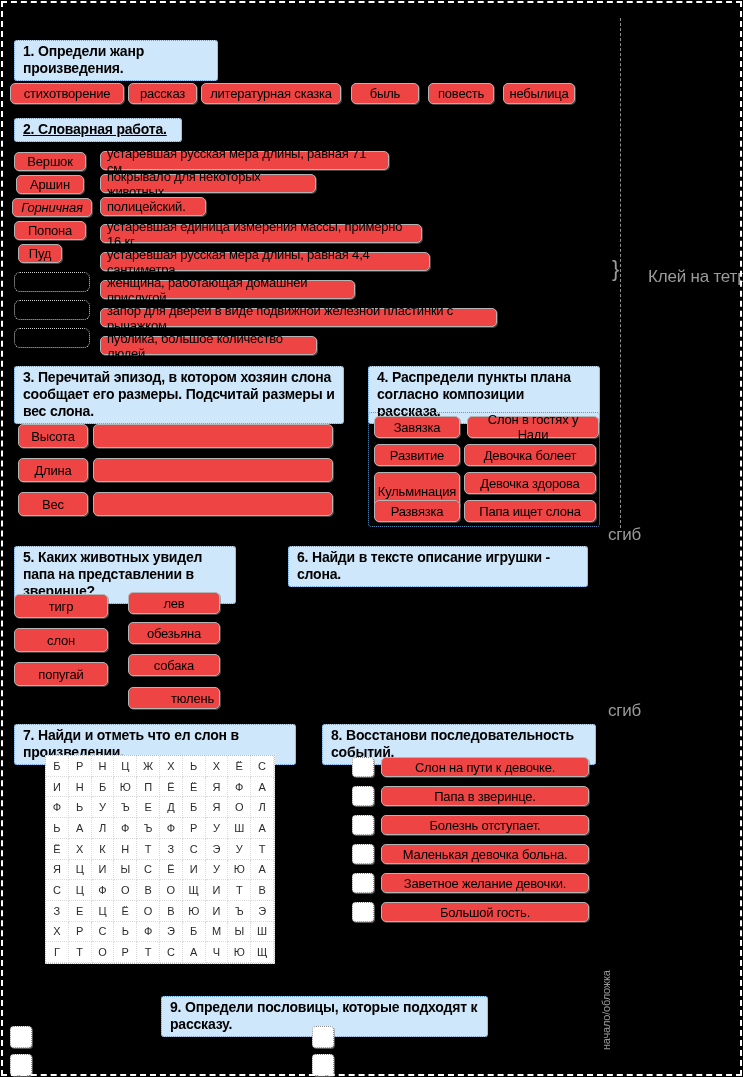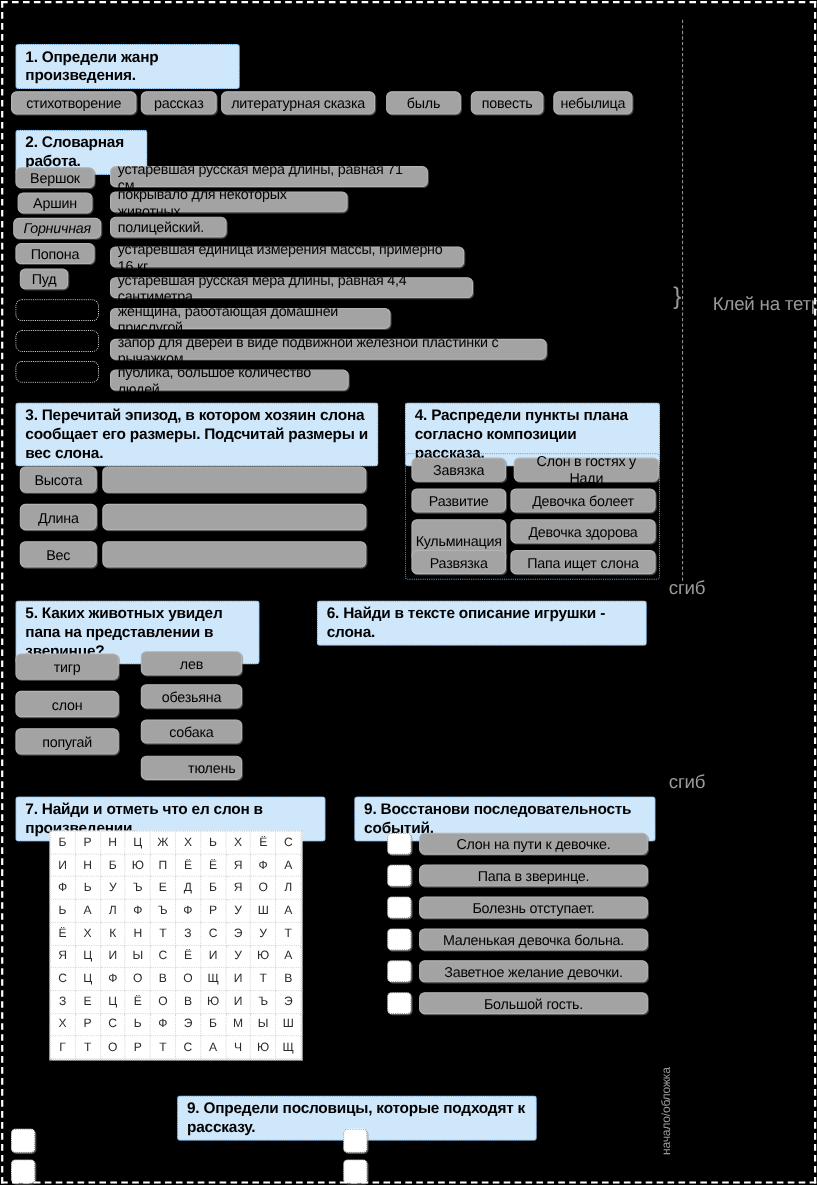--- a/index.html
+++ b/index.html
@@ -24,21 +24,21 @@
     border-radius: 3px;
     font-size: 14px;
     font-weight: 700;
     line-height: 1.22;
     padding: 2px 8px 3px 8px;
     letter-spacing: -0.2px;
     white-space: pre-line;
   }
   .wbox {
     position: absolute;
-    background: #a3a3a3;
+    background: #ef4444;
     color: #000;
     border: 1px solid #b4b4b4;
     border-radius: 5px;
     font-size: 13px;
     display: flex;
     align-items: center;
     justify-content: center;
     text-align: center;
     letter-spacing: -0.2px;
     box-shadow: 1px 1px 0 rgba(120,120,120,.55);
@@ -127,21 +127,21 @@
 
   <div class="hdr" style="left:14px; top:40px; width:204px;">1. Определи жанр произведения.</div>
 
   <div class="wbox" style="left:10px; top:83px; width:114px; height:21px;">стихотворение</div>
   <div class="wbox" style="left:128px; top:83px; width:69px; height:21px;">рассказ</div>
   <div class="wbox" style="left:201px; top:83px; width:140px; height:21px;">литературная сказка</div>
   <div class="wbox" style="left:351px; top:83px; width:68px; height:21px;">быль</div>
   <div class="wbox" style="left:428px; top:83px; width:66px; height:21px;">повесть</div>
   <div class="wbox" style="left:503px; top:83px; width:72px; height:21px;">небылица</div>
 
-  <div class="hdr" style="left:14px; top:118px; width:120px;">2. Словарная работа.</div>
+  <div class="hdr" style="left:14px; top:118px; width:168px;text-decoration:underline;">2. Словарная работа.</div>
 
   <div class="wbox" style="left:14px; top:152px; width:72px; height:19px;">Вершок</div>
   <div class="wbox" style="left:16px; top:175px; width:68px; height:19px;">Аршин</div>
   <div class="wbox" style="left:12px; top:198px; width:80px; height:19px;font-style:italic;">Горничная</div>
   <div class="wbox" style="left:14px; top:221px; width:72px; height:19px;">Попона</div>
   <div class="wbox" style="left:18px; top:244px; width:44px; height:19px;">Пуд</div>
   <div class="dbox" style="left:14px; top:272px; width:76px; height:20px;"></div>
   <div class="dbox" style="left:14px; top:300px; width:76px; height:20px;"></div>
   <div class="dbox" style="left:14px; top:328px; width:76px; height:20px;"></div>
 
@@ -292,21 +292,21 @@
       <div class="cell">О</div>
       <div class="cell">Р</div>
       <div class="cell">Т</div>
       <div class="cell">С</div>
       <div class="cell">А</div>
       <div class="cell">Ч</div>
       <div class="cell">Ю</div>
       <div class="cell">Щ</div>
     </div>
 
-  <div class="hdr" style="left:322px; top:724px; width:274px;">9. Восстанови последовательность событий.</div>
+  <div class="hdr" style="left:322px; top:724px; width:274px;">8. Восстанови последовательность событий.</div>
 
   <div class="ckbox" style="left:352px; top:757px; width:22px; height:20px;"></div>
   <div class="wbox" style="left:381px; top:757px; width:208px; height:20px;">Слон на пути к девочке.</div>
 
   <div class="ckbox" style="left:352px; top:786px; width:22px; height:20px;"></div>
   <div class="wbox" style="left:381px; top:786px; width:208px; height:20px;">Папа в зверинце.</div>
 
   <div class="ckbox" style="left:352px; top:815px; width:22px; height:20px;"></div>
   <div class="wbox" style="left:381px; top:815px; width:208px; height:20px;">Болезнь отступает.</div>
 

